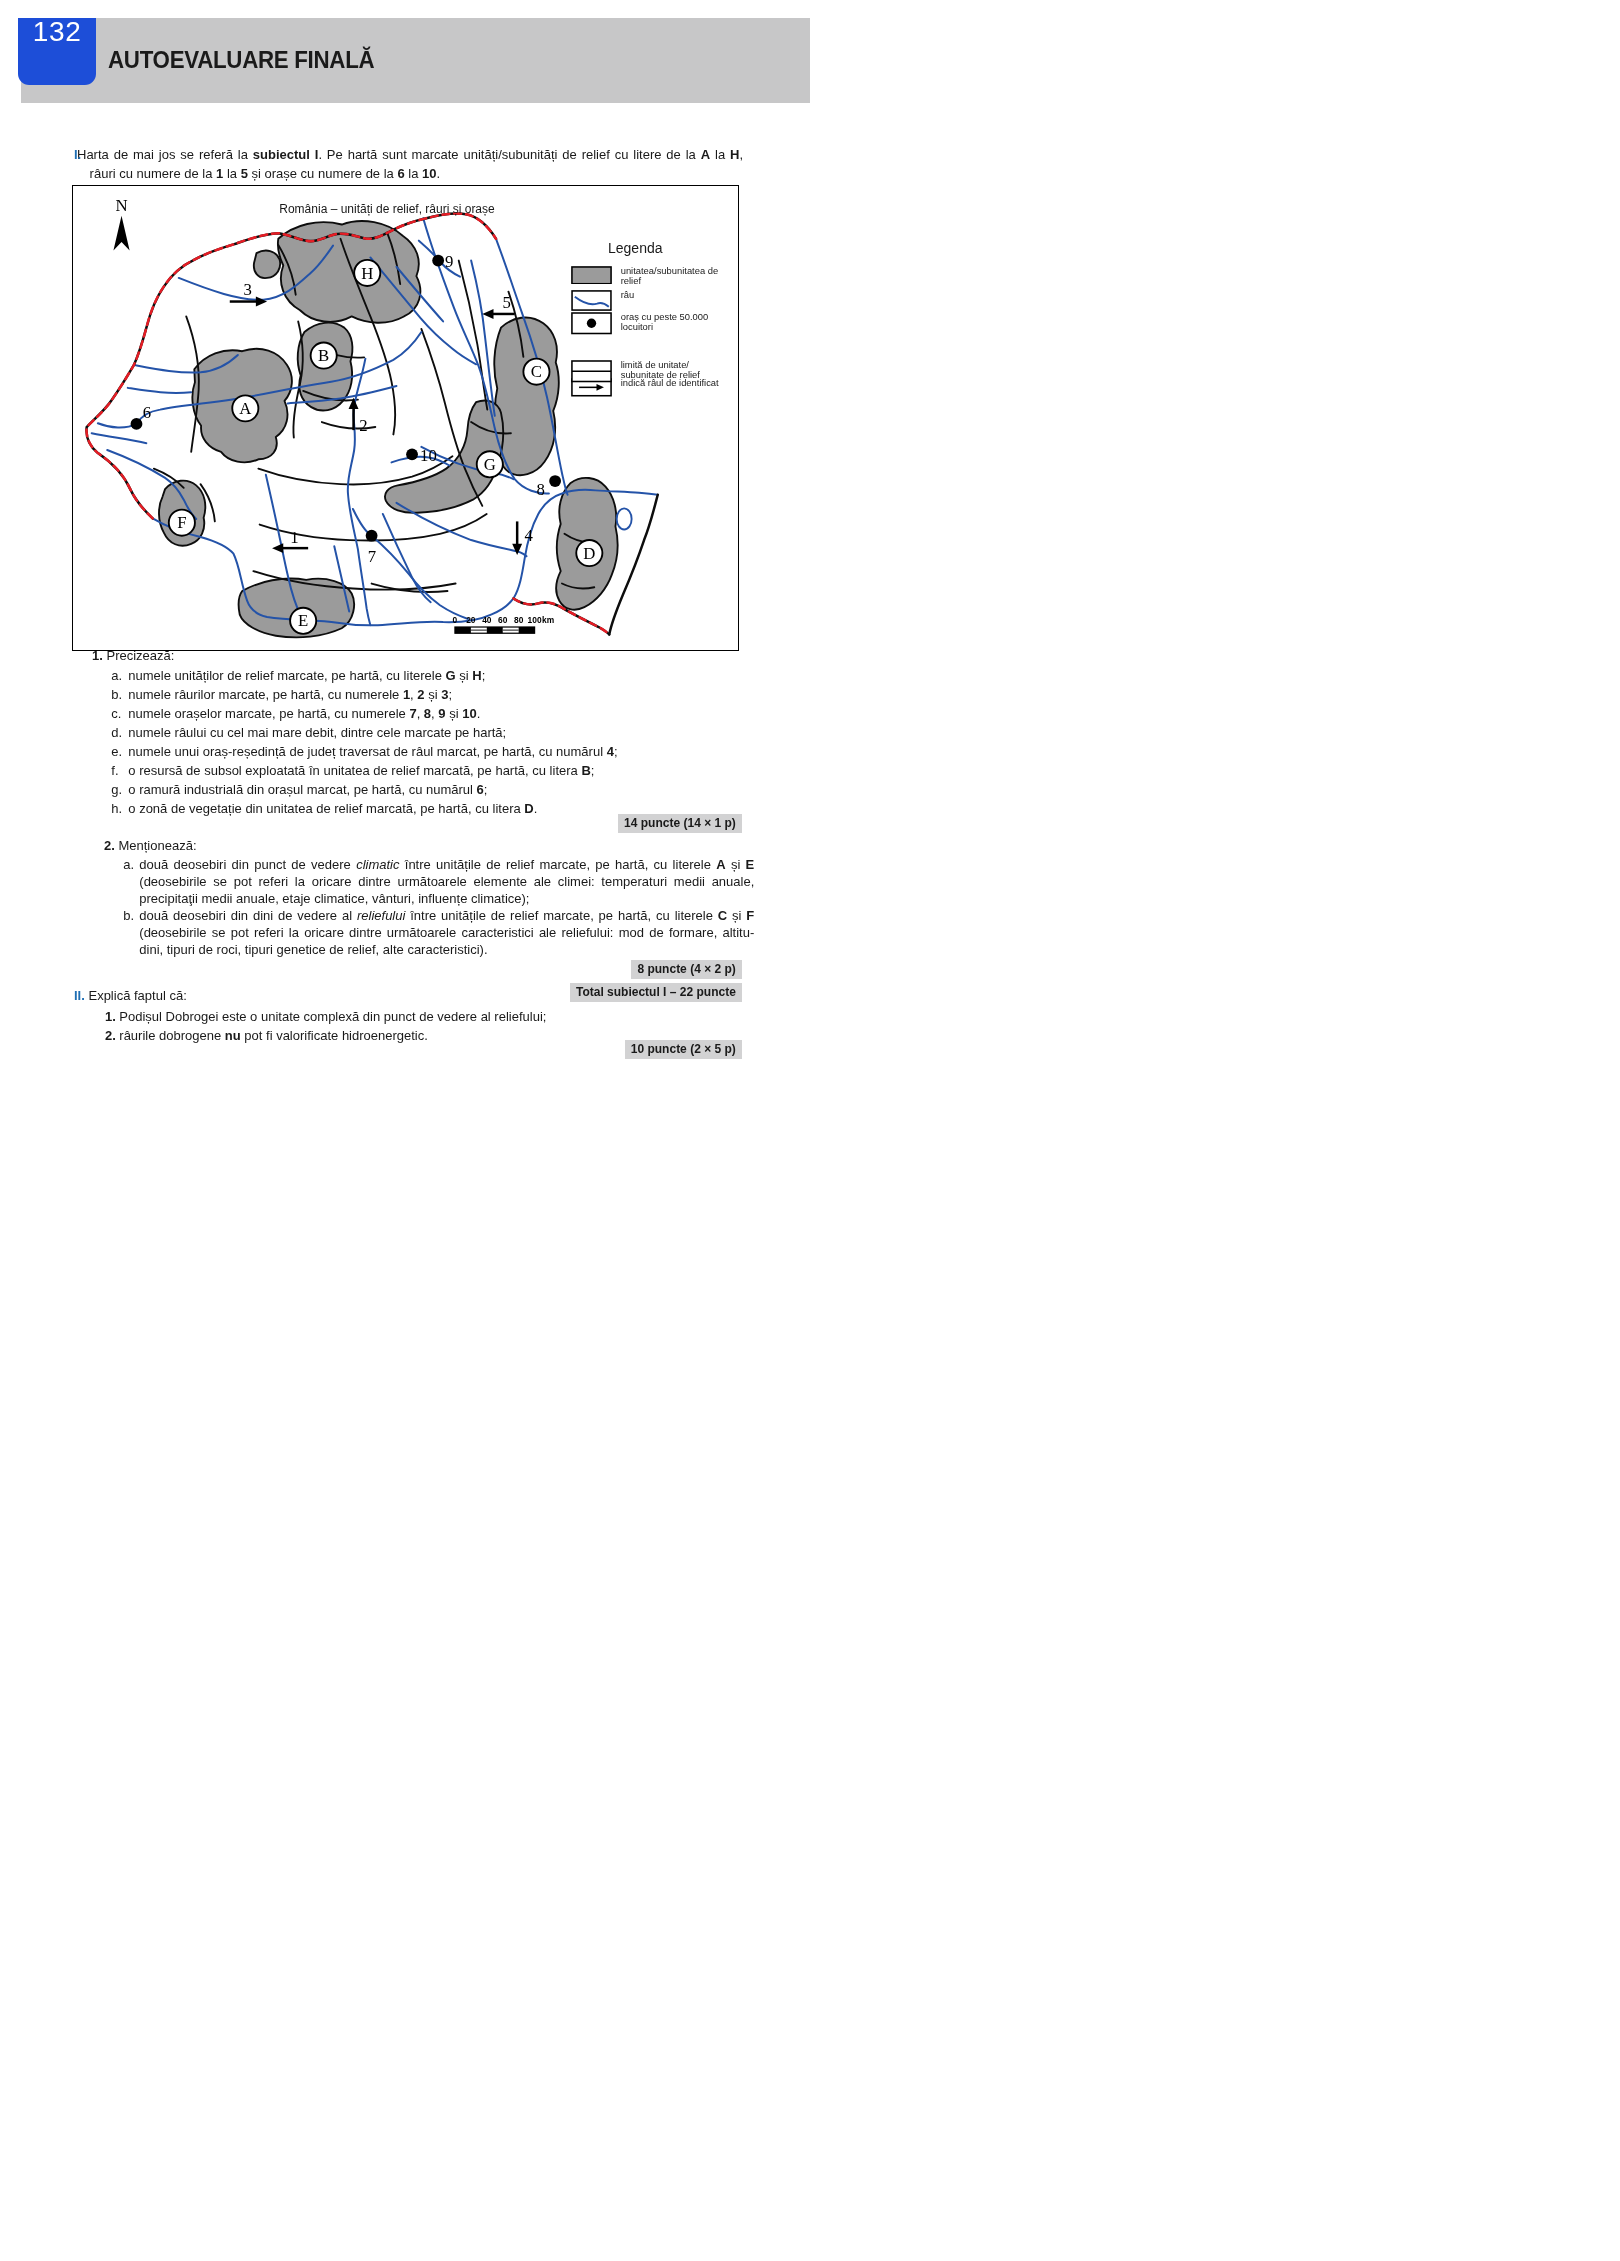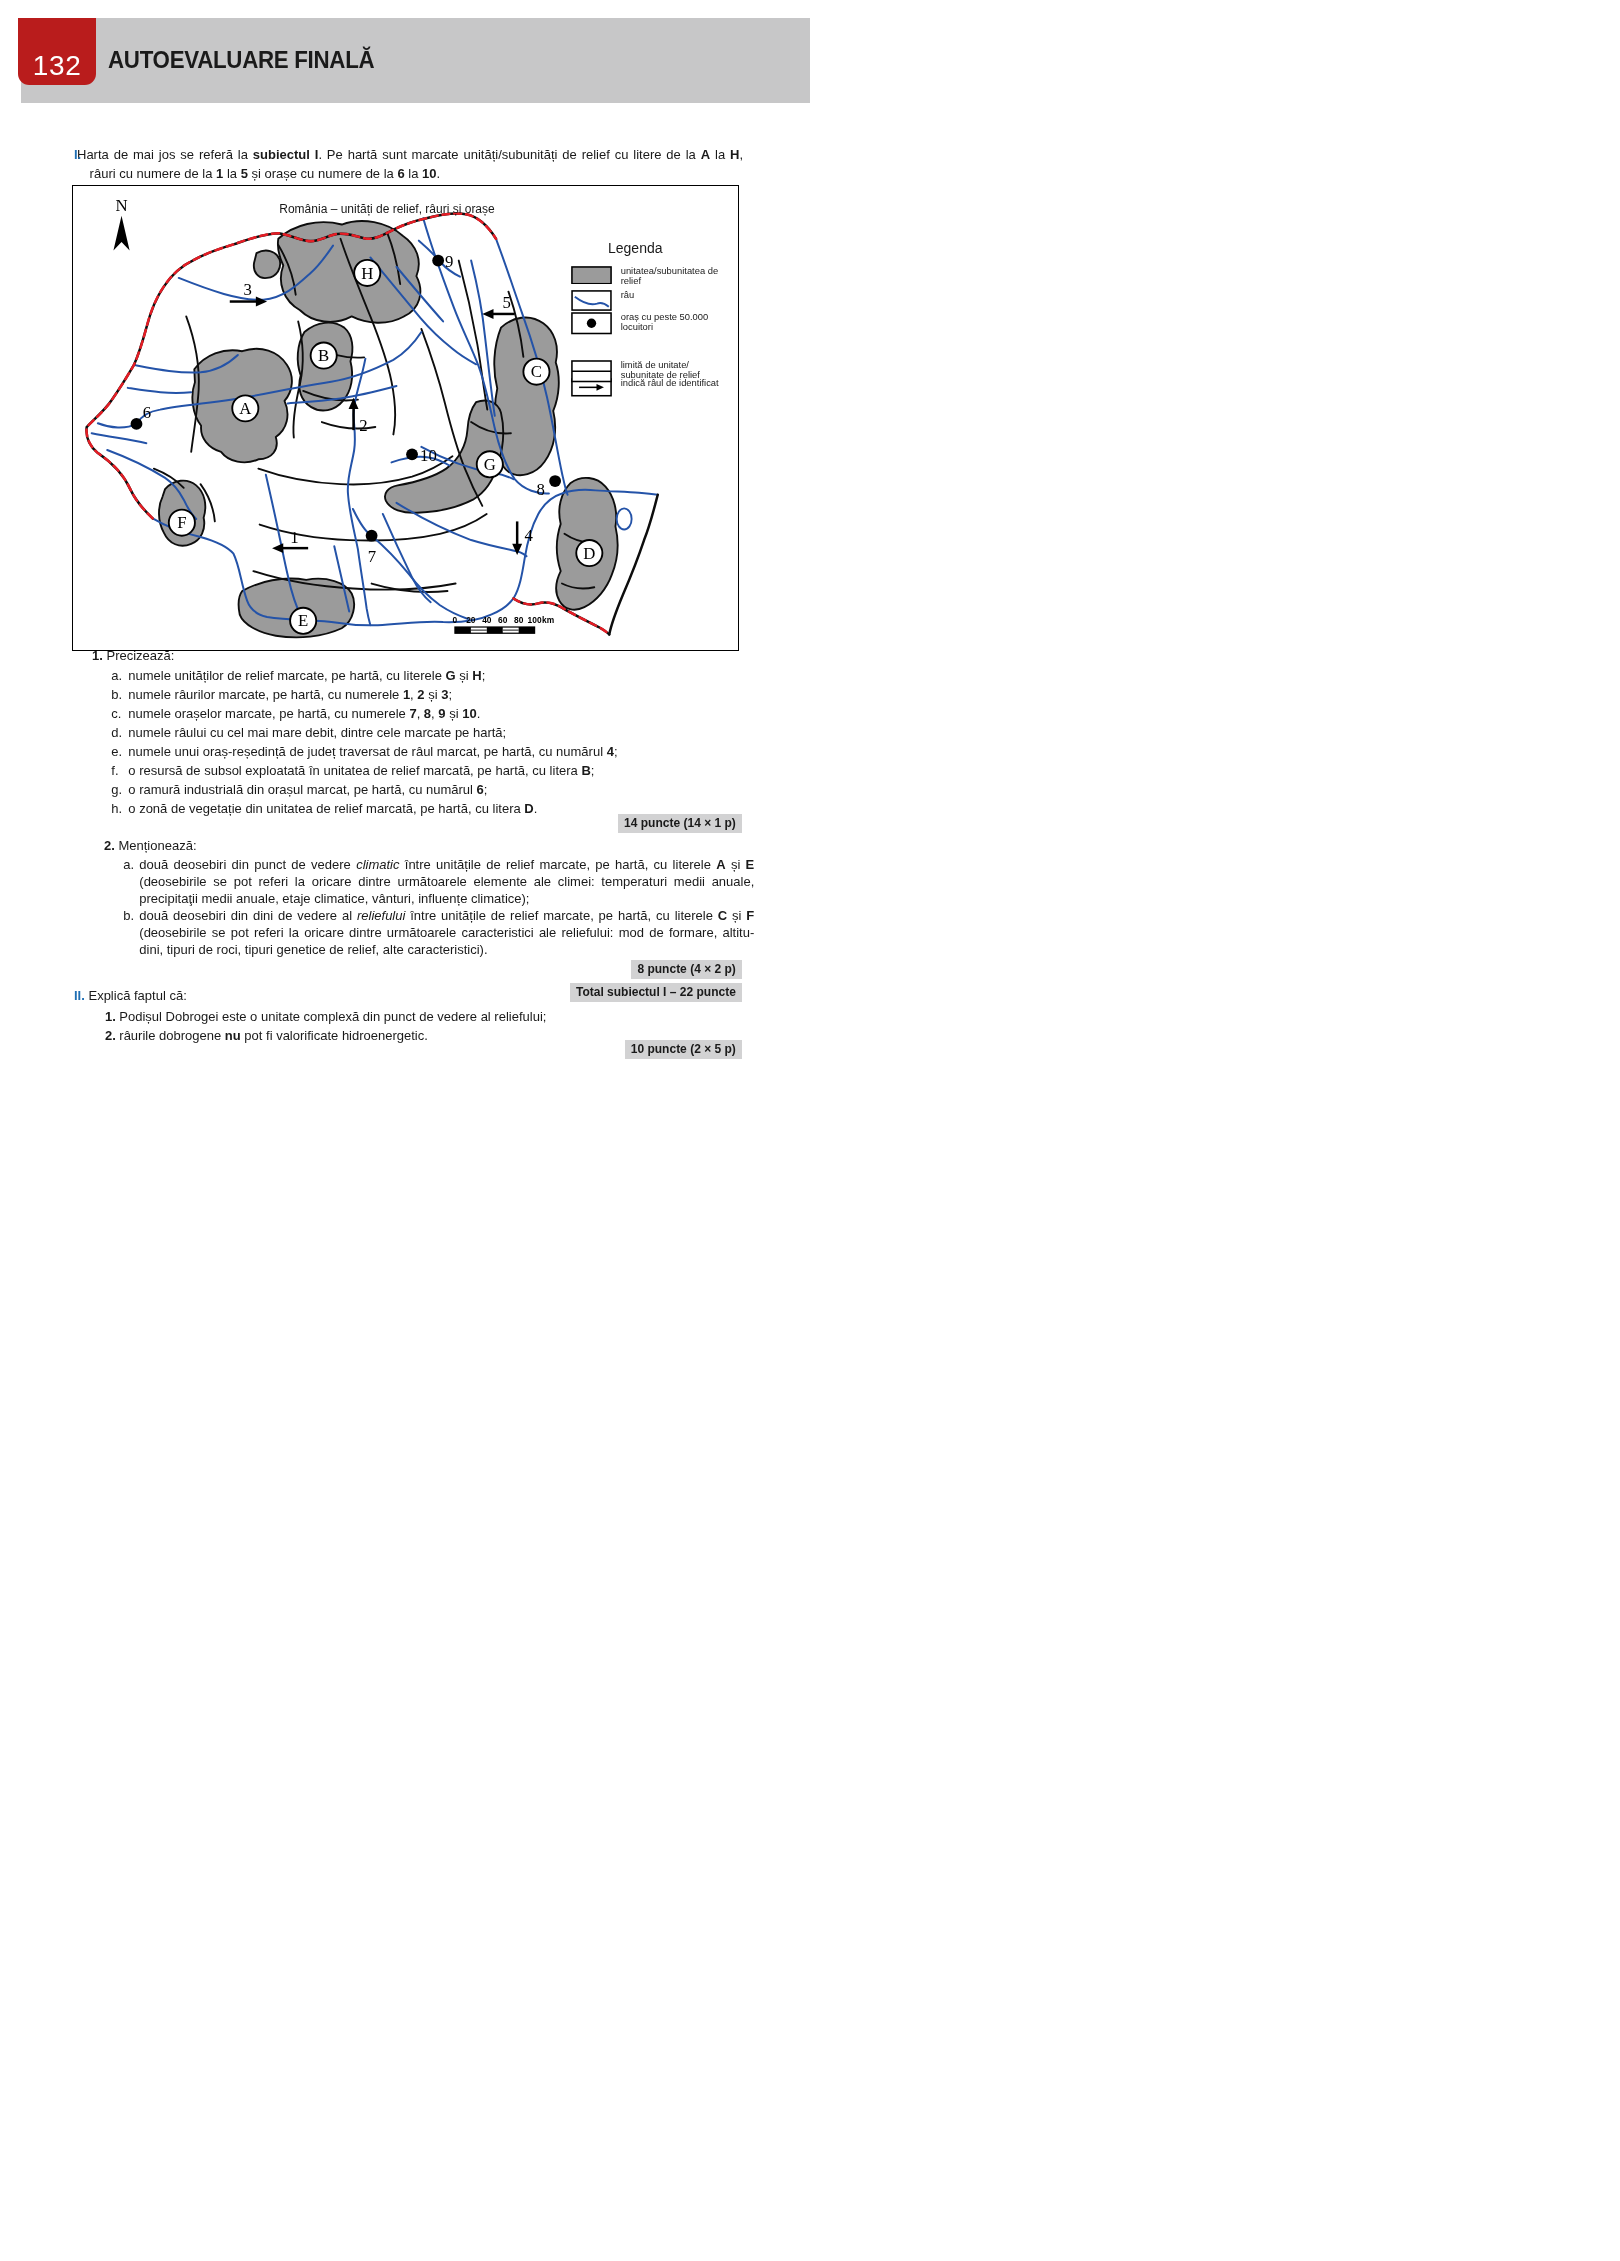--- a/index.html
+++ b/index.html
@@ -2,22 +2,22 @@
 <html lang="ro" style="font-size:10px"><head>
 <meta charset="utf-8">
 <style>
   html,body{margin:0;padding:0;}
   body{width:810px;height:1131px;position:relative;background:#fff;color:#1a1a1a;
        font-family:"Liberation Sans",sans-serif;overflow:hidden;}
 
   
   .topbar{position:absolute;left:20.6px;top:18px;right:0;height:85px;background:#c7c7c8;
           display:flex;align-items:center;}
-  .numbox{position:absolute;left:-2.5px;top:0;width:78px;height:67px;background:#b91c1c;
-          border-radius:0 0 11.2px 11.2px;display:flex;align-items:flex-end;justify-content:center;}
+  .numbox{position:absolute;left:-2.5px;top:0;width:78px;height:67px;background:#1d4ed8;
+          border-radius:0 0 11.2px 11.2px;display:flex;justify-content:center;}
   .numbox span{color:#fff;font-size:28px;line-height:1;padding-bottom:5px;letter-spacing:0.6px;}
   .headtitle{margin-left:87px;font-size:23px;font-weight:700;letter-spacing:-0.3px;
              transform:scaleX(.97);transform-origin:left center;}
 
   
   .intro{position:absolute;left:74px;top:146px;width:669px;font-size:13px;line-height:18.7px;}
   .intro .lbl{position:absolute;left:0;top:0;font-weight:700;}
   .blue{color:#1f6fb4;}
   .intro .l1{padding-left:3px;text-align:justify;text-align-last:justify;}
   .intro .l2{margin-left:15.6px;}

